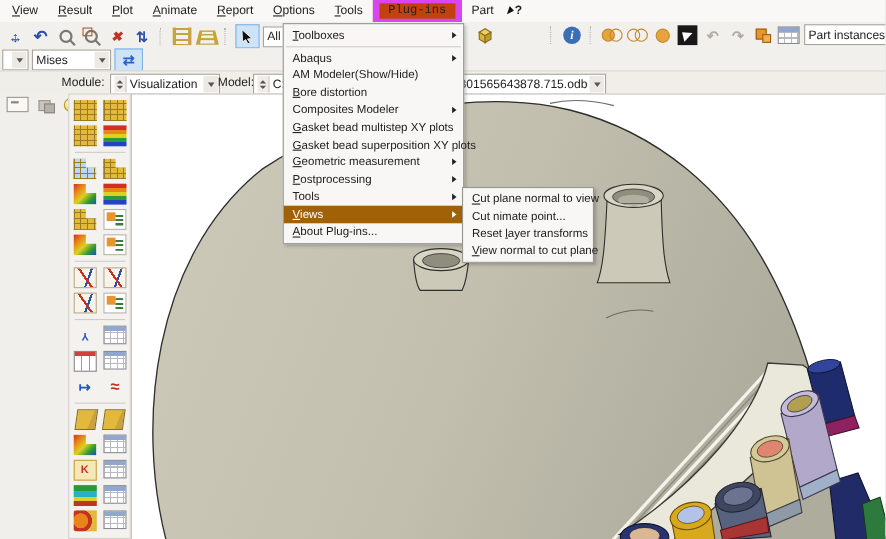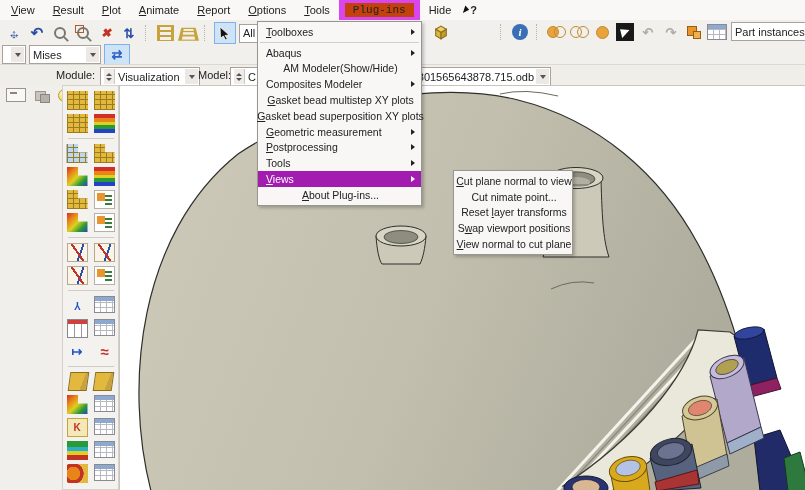--- a/index.html
+++ b/index.html
@@ -124,42 +124,42 @@
   .pi-clip{background:radial-gradient(circle at 30% 50%,#e88418 38%,#c23326 40% 58%,#e2b93c 60%);}
 
   
   .viewport{position:absolute;left:119px;top:85px;width:686px;height:405px;background:#fff;
             border-left:1px solid #c8c4be;border-top:1px solid #c8c4be;overflow:hidden;}
 
   
   .menu{position:absolute;background:#f8f7f5;border:1px solid #979792;box-shadow:2px 2px 3px rgba(0,0,0,.22);
         padding:2px 0;z-index:30;}
   .pluginsmenu{left:257px;top:21px;width:163px;}
-  .viewssub{left:453px;top:170px;width:118px;z-index:31;}
-  .menu .item{height:15.8px;display:flex;align-items:center;padding:0 6px 0 8px;white-space:nowrap;font-size:10.5px;justify-content:center;}
+  .viewssub{left:420px;top:170px;width:118px;z-index:31;}
+  .menu .item{height:15.8px;display:flex;align-items:center;padding:0 6px 0 8px;white-space:nowrap;font-size:10.5px;}
   .menu .item.has-sub::after{content:"";margin-left:auto;width:0;height:0;
         border-left:4px solid currentColor;border-top:3.5px solid transparent;border-bottom:3.5px solid transparent;}
-  .menu .item.hl{background:#a21caf;color:#fff;}
+  .menu .item.hl{background:#a16207;color:#fff;}
   .msep{height:1px;background:#d2cec8;margin:2px 2px;}
 </style>
 </head>
 <body>
 
 <div class="app">
 
   <div class="menubar">
     <span class="mitem"><u>V</u>iew</span>
     <span class="mitem"><u>R</u>esult</span>
     <span class="mitem"><u>P</u>lot</span>
     <span class="mitem"><u>A</u>nimate</span>
     <span class="mitem"><u>R</u>eport</span>
     <span class="mitem"><u>O</u>ptions</span>
     <span class="mitem"><u>T</u>ools</span>
     <span class="mitem active">Plug-ins</span>
-    <span class="mitem">Hide</span>
+    <span class="mitem">Part</span>
     <span class="helpcur">
       <i class="ptr"></i>
       <span>?</span>
     </span>
   </div>
 
   <div class="tb1">
     <div class="g" style="left:4px;">
       <span class="tbic">
         <i class="blue">↔</i>
@@ -465,20 +465,23 @@
     <div class="item has-sub">
         <span><u>T</u>oolboxes</span>
       </div>
     <div class="msep"></div>
     <div class="item has-sub">
         <span>Abaqus</span>
       </div>
     <div class="item">
         <span>AM Modeler(Show/Hide)</span>
       </div>
+    <div class="item">
+        <span><u>B</u>ore distortion</span>
+      </div>
     <div class="item has-sub">
         <span>Composites Modeler</span>
       </div>
     <div class="item">
         <span><u>G</u>asket bead multistep XY plots</span>
       </div>
     <div class="item">
         <span><u>G</u>asket bead superposition XY plots</span>
       </div>
     <div class="item has-sub">
@@ -502,20 +505,17 @@
     <div class="item">
         <span><u>C</u>ut plane normal to view</span>
       </div>
     <div class="item">
         <span>Cut nimate point...</span>
       </div>
     <div class="item">
         <span>Reset <u>l</u>ayer transforms</span>
       </div>
     <div class="item">
-        <span>S<u>w</u>ap viewport positions</span>
-      </div>
-    <div class="item">
         <span><u>V</u>iew normal to cut plane</span>
       </div>
   </div>
 
 </div>
 
 </body></html>

